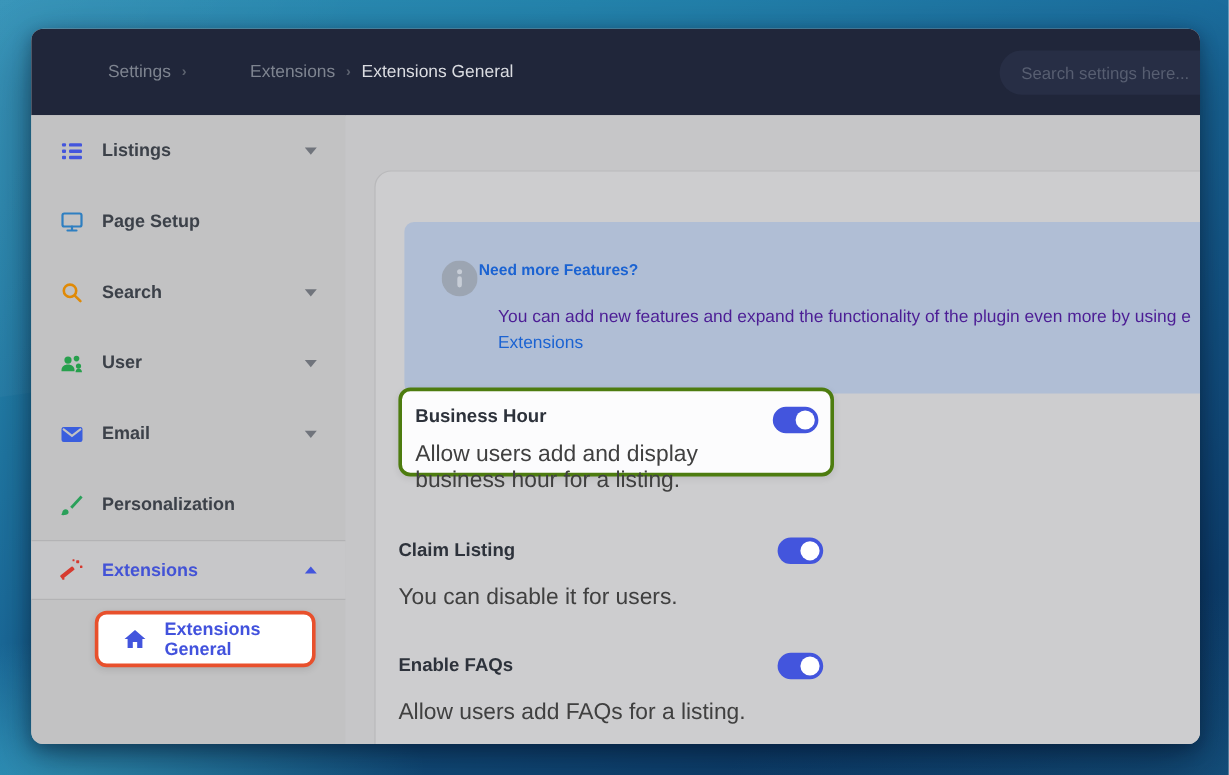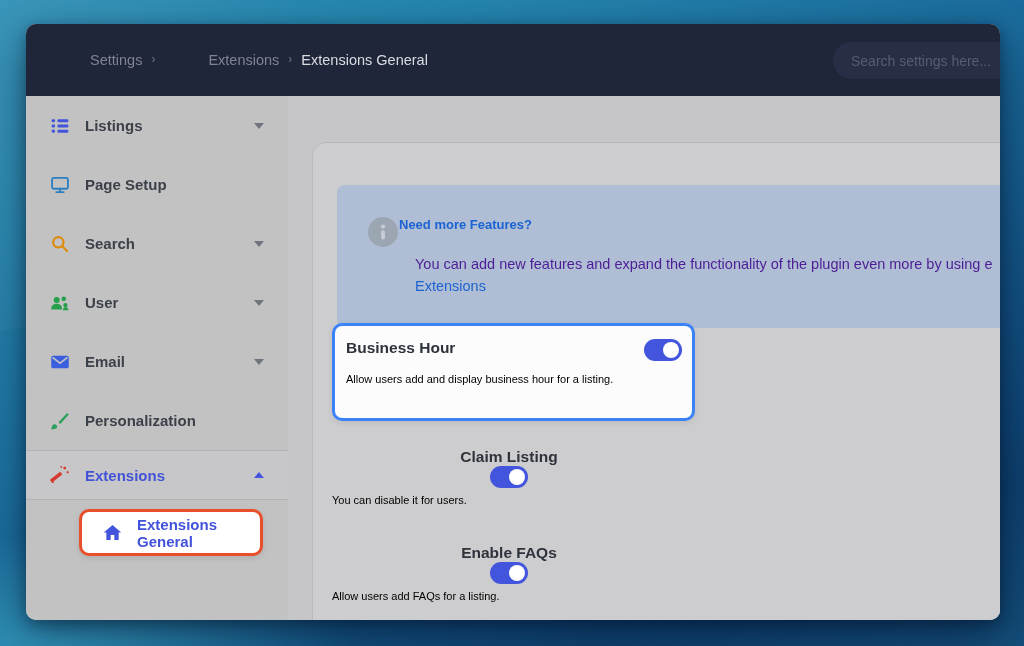--- a/index.html
+++ b/index.html
@@ -63,33 +63,33 @@
   .card{ position:absolute; left:24px; top:46px; width:728px; height:508px;
          background:#cdcdcf; border:1px solid #b9b9bb; border-radius:14px; }
 
   .banner{ position:absolute; left:25px; top:43px; width:700px; height:143px;
            background:#b0bed5; border-radius:8px; overflow:hidden; }
   .banner .info{ position:absolute; left:31px; top:32px; width:30px; height:30px; }
   .banner .title{ position:absolute; left:62px; top:32px; font-size:13px; font-weight:700; color:#1b63d2; }
   .banner .body{ position:absolute; left:78px; top:71px; font-size:14.5px; color:#4c1d95; white-space:nowrap; }
   .banner .link{ position:absolute; left:78px; top:93px; font-size:14.5px; color:#1b63d2; cursor:pointer; }
 
-  .hl-box{ position:absolute; left:44px; top:227px; width:363px; height:98px;
-           background:#fcfcfd; border:3px solid #3b82f6; border-radius:10px;
+  .hl-box{ position:absolute; left:44px; top:227px; width:363px; height:74px;
+           background:#fcfcfd; border:3px solid #4d7c0f; border-radius:10px;
            box-shadow:0 2px 6px rgba(0,0,0,.08); }
   .hl-box .row-label{ position:absolute; left:11px; top:13px; }
   .hl-box .toggle{ position:absolute; right:10px; top:13px; }
   .hl-box .row-desc{ position:absolute; left:11px; top:42px; width:300px; }
 
   .row-label{ font-size:15.5px; font-weight:700; color:#2d323b; }
-  .row-desc{ font-size:11px; color:#000000; line-height:22px; }
+  .row-desc{ font-size:19px; color:#404040; line-height:22px; }
 
   .setting-row{ position:absolute; left:44px; width:354px; }
-  .setting-row .head{ display:flex; align-items:center; justify-content:space-between;flex-direction:column; }
-  .setting-row .row-desc{ margin-top:1px; }
+  .setting-row .head{ display:flex; align-items:center; justify-content:space-between; }
+  .setting-row .row-desc{ margin-top:17px; }
   .row-claim{ top:352px; }
   .row-faqs{ top:448px; }
 
   .toggle{ width:38px; height:22px; border-radius:11px; background:#4355dd; position:relative; cursor:pointer; flex:none; }
   .toggle::after{ content:""; position:absolute; right:3px; top:3px; width:16px; height:16px;
                   border-radius:50%; background:#ffffff; }
   svg{ display:block; }
 </style>
 </head>
 <body>

